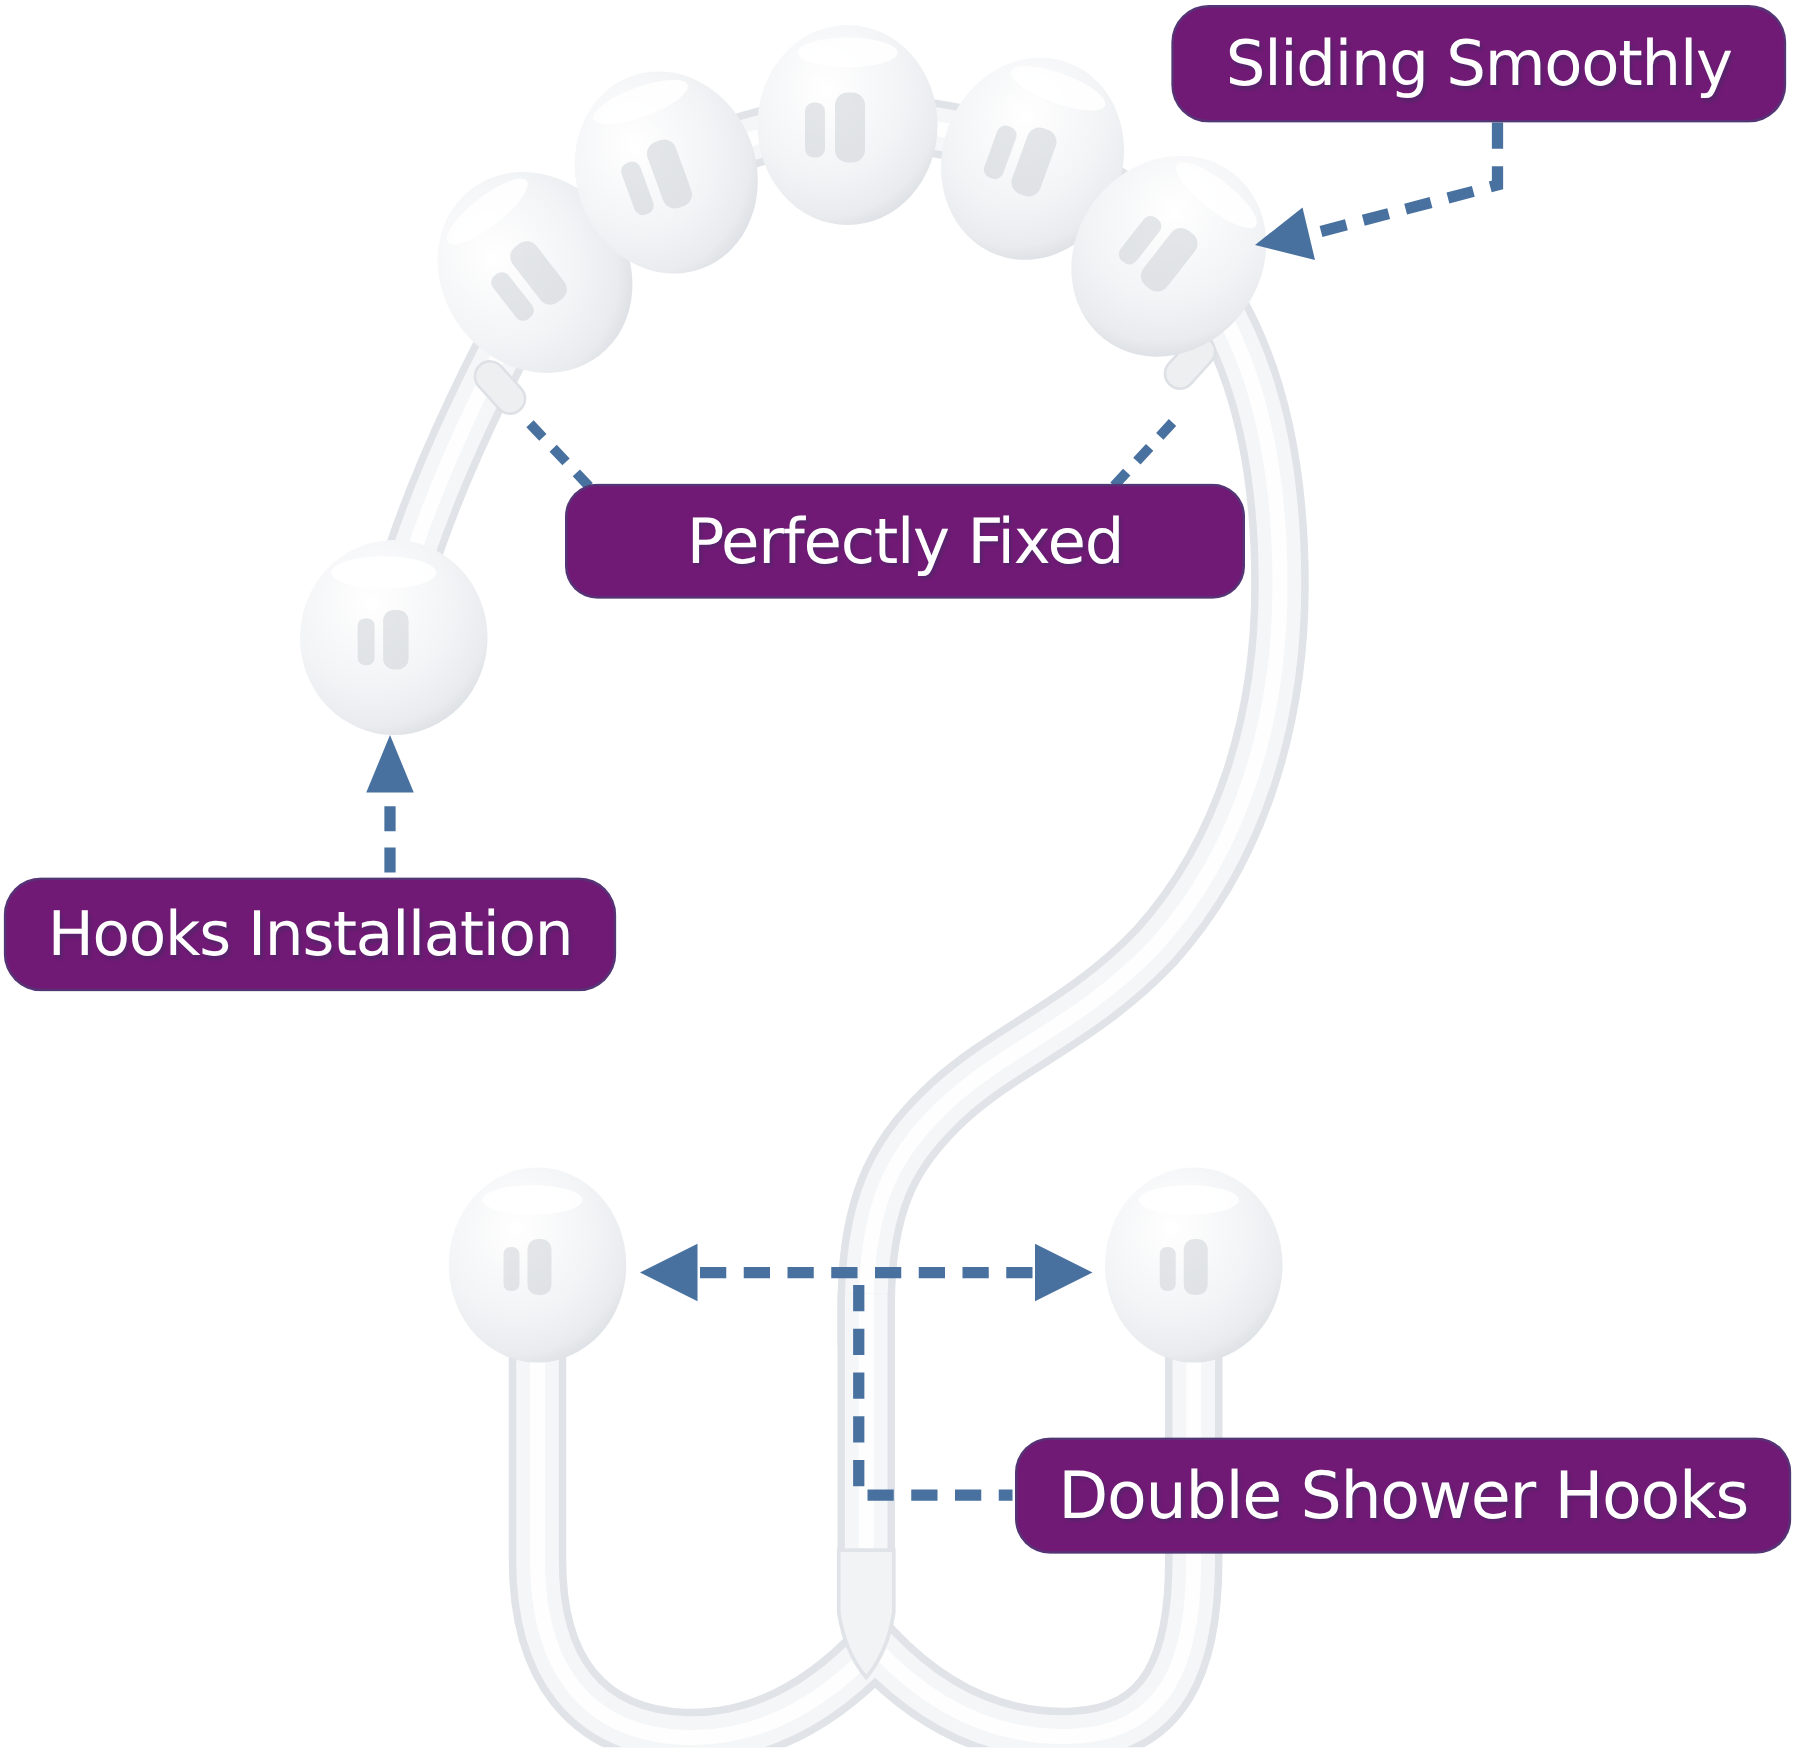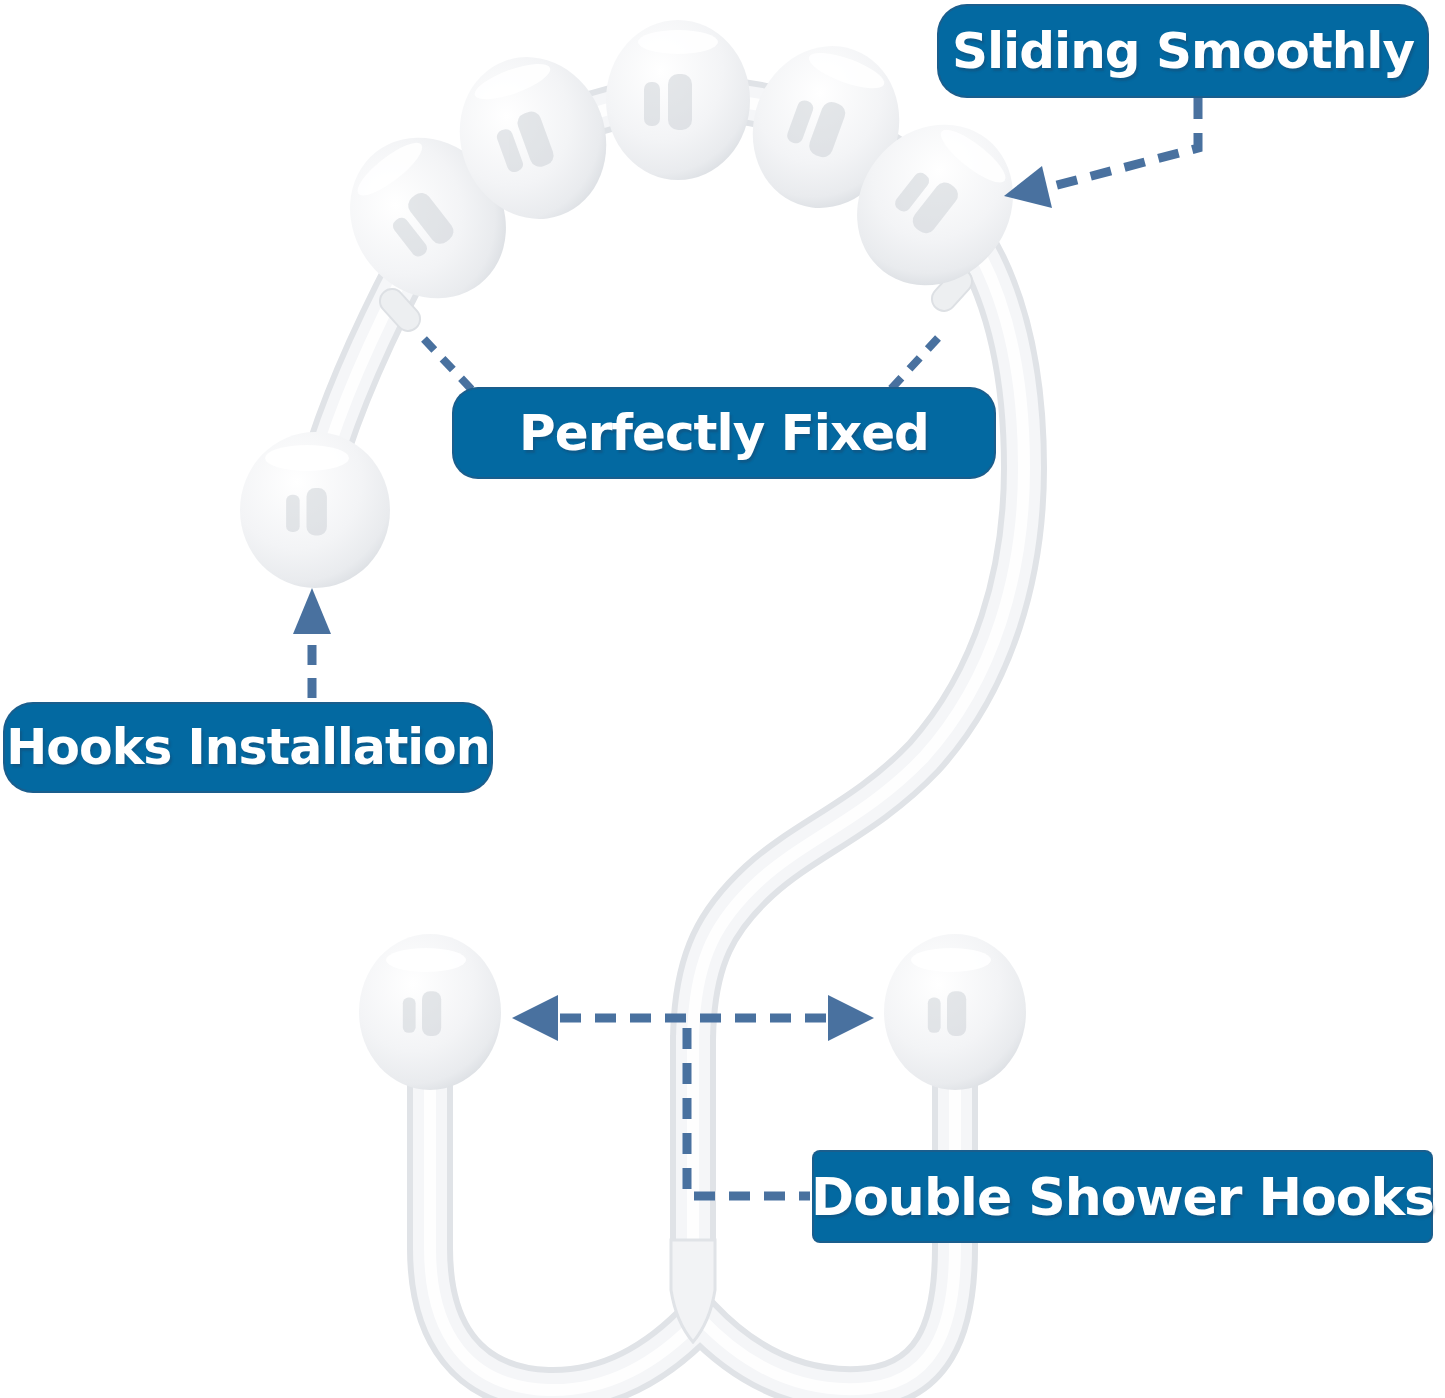--- a/index.html
+++ b/index.html
@@ -3,28 +3,28 @@
 <meta charset="utf-8">
 <style>
   html,body{margin:0;padding:0;background:#ffffff;}
   .canvas{
     position:relative;width:1445px;height:1398px;background:#ffffff;
     overflow:hidden;font-family:"DejaVu Sans","Liberation Sans",sans-serif;
   }
   .art{position:absolute;left:0;top:0;width:1445px;height:1398px;}
   .callout{
     position:absolute;display:flex;align-items:center;justify-content:center;
-    background:#0369a1;color:#ffffff;font-weight:bold;white-space:nowrap;
+    background:#701a75;color:#ffffff;font-weight:normal;white-space:nowrap;
     border-radius:30px;border:2px solid rgba(56,82,118,0.45);box-sizing:border-box;
     text-shadow:2px 3px 2px rgba(35,55,85,0.30);letter-spacing:-1px;text-align:right;
   }
   #co-sliding { left:937px; top:4px;    width:492px; height:94px; font-size:50px; }
   #co-perfect { left:452px; top:387px;  width:544px; height:92px; font-size:50px; border-radius:26px;}
   #co-easy    { left:3px;   top:702px;  width:490px; height:91px; font-size:49px; }
-  #co-double  { left:812px; top:1150px; width:621px; height:93px; font-size:52px; border-radius:8px;}
+  #co-double  { left:812px; top:1150px; width:621px; height:93px; font-size:52px; border-radius:28px;}
 </style>
 </head>
 <body>
 
 <div class="canvas">
 
   <svg class="art" viewBox="0 0 1445 1398" aria-hidden="true">
     <defs>
       <radialGradient id="gBead" cx="38%" cy="32%" r="78%">
         <stop offset="0%" stop-color="#ffffff"></stop>

